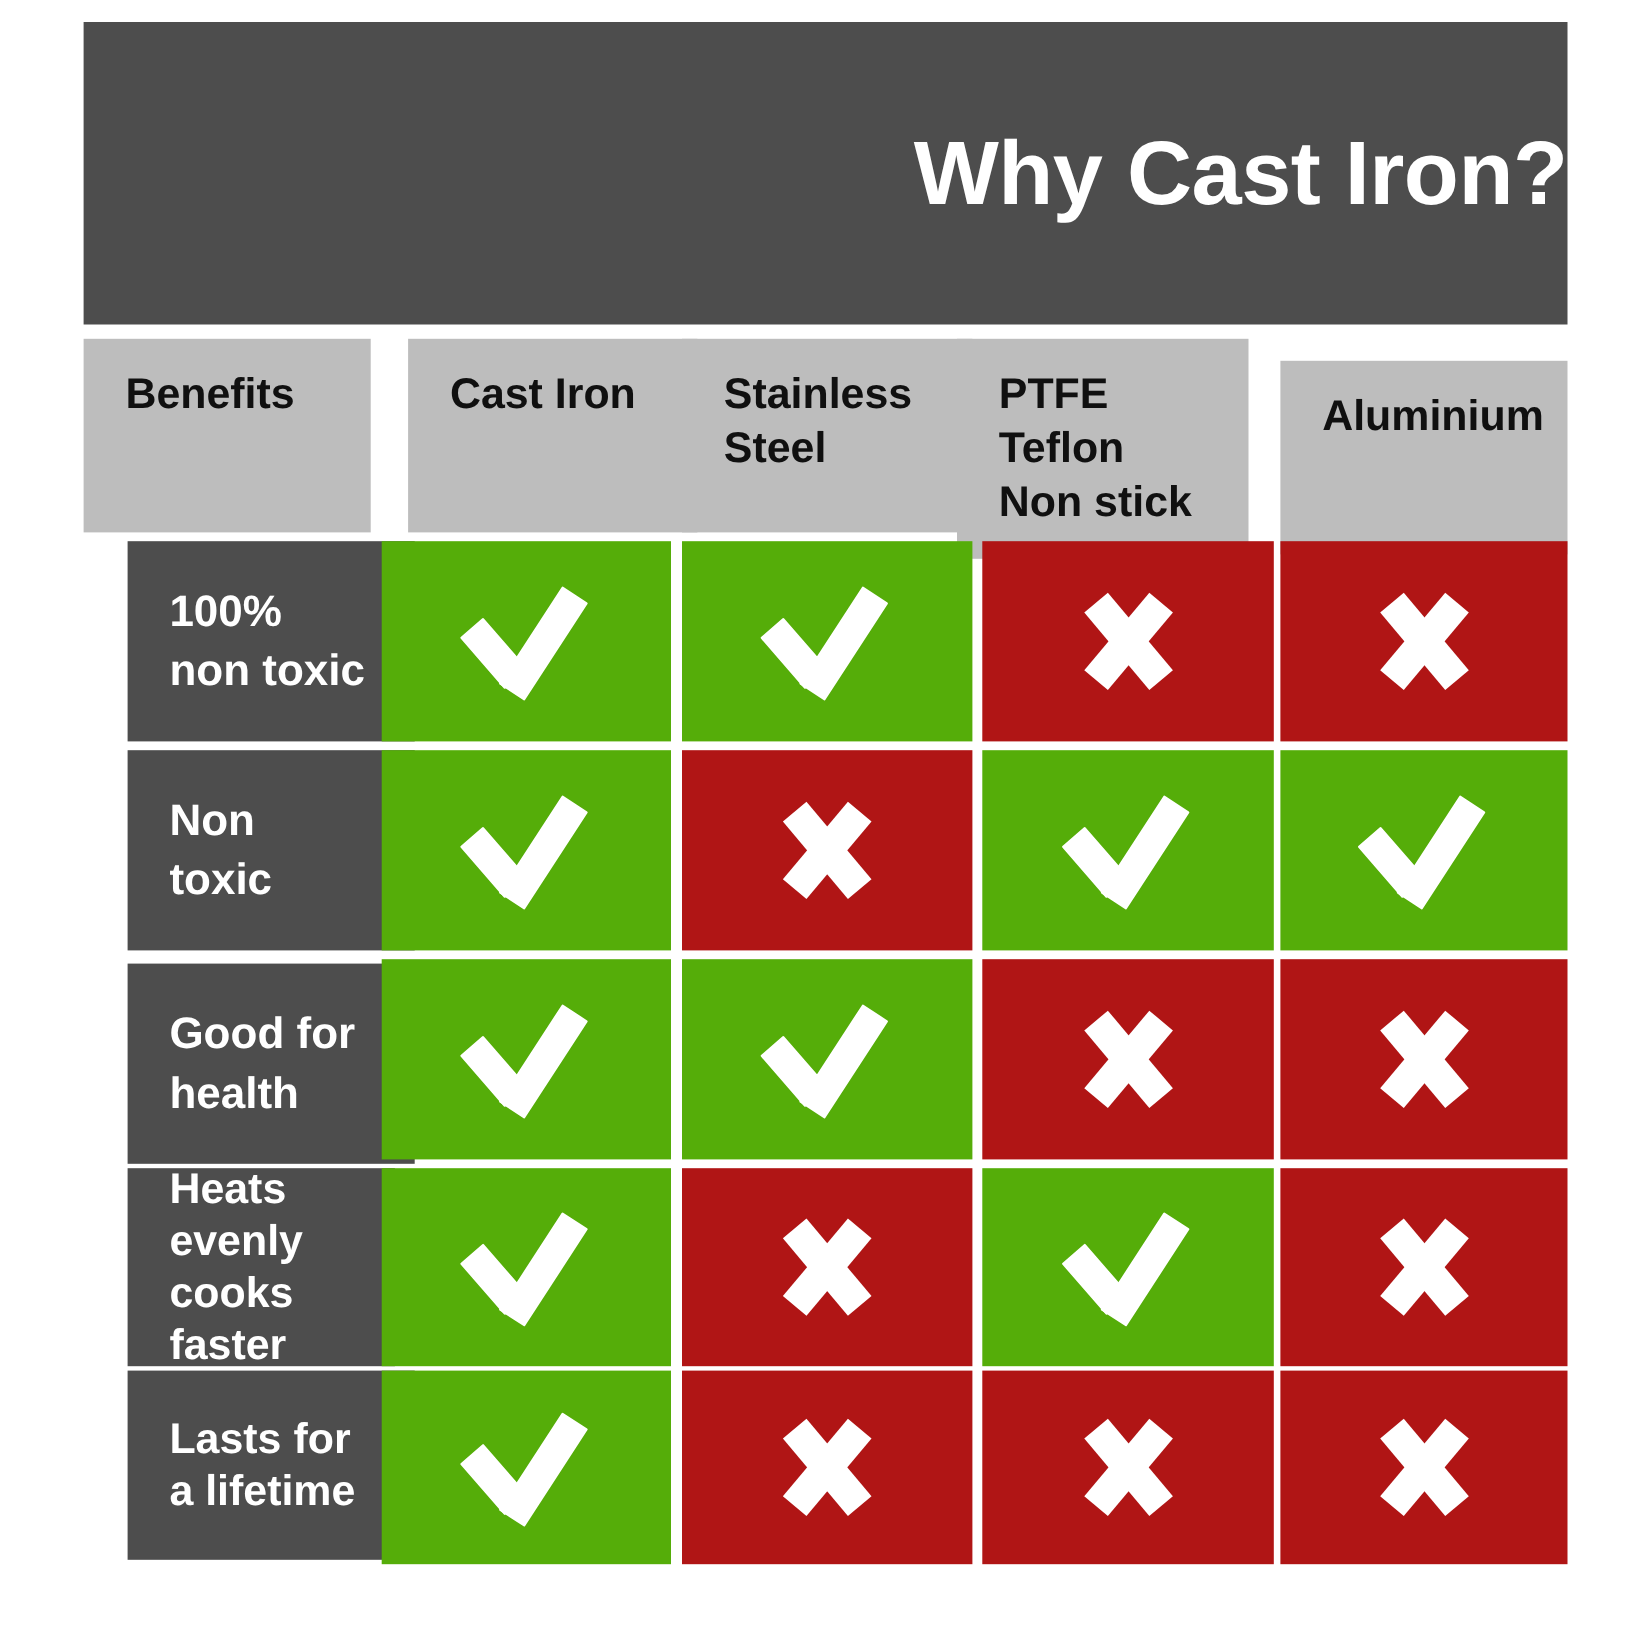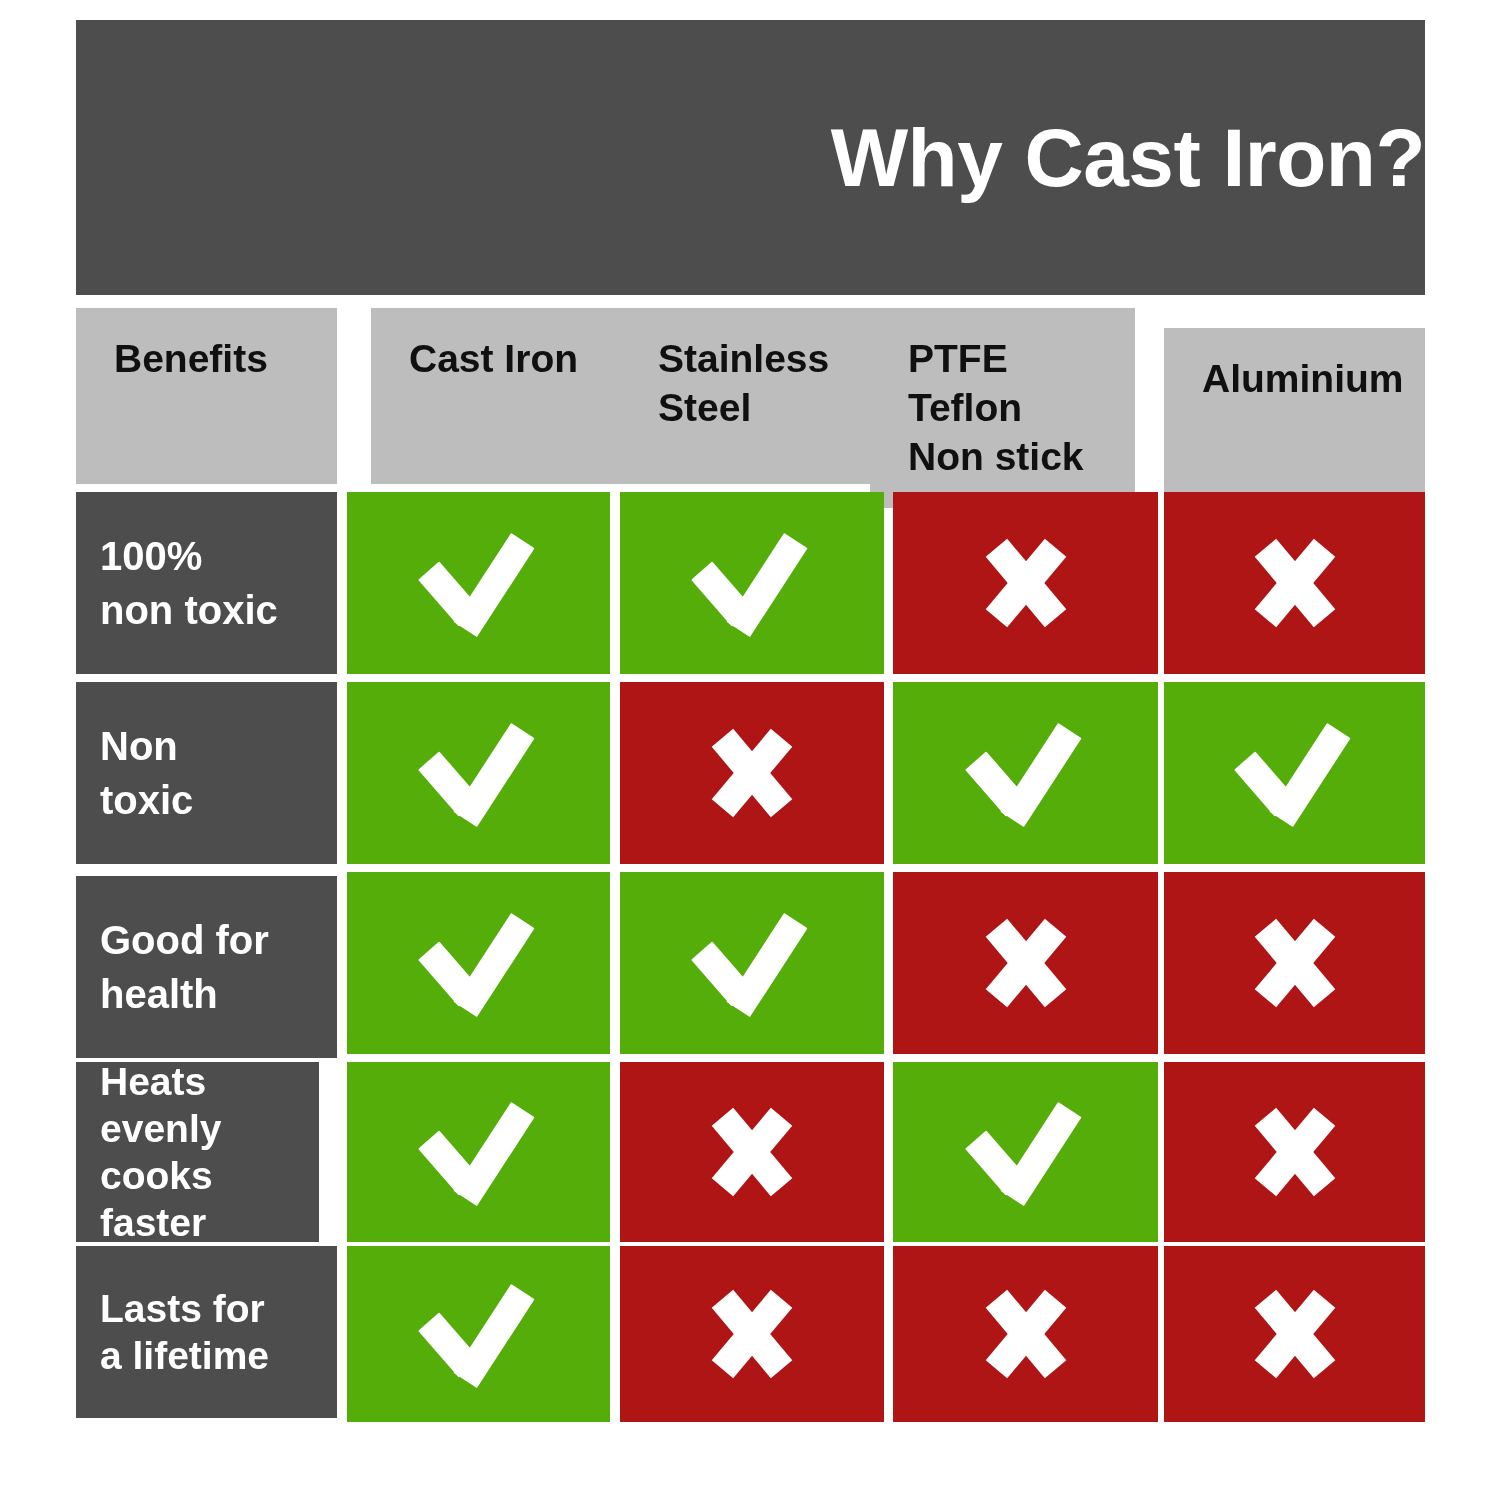--- a/index.html
+++ b/index.html
@@ -71,22 +71,23 @@
   }
 
   
   .row-label {
     background: #4d4d4d;
     color: #ffffff;
     font-size: 40px;
     line-height: 54px;
     display: flex;
     align-items: center;
-    padding-left: 24px;
+    padding-left: 38px;
     white-space: pre-line;
+    margin-left: 40px;
   }
   .row-label.tight {
     font-size: 39px;
     line-height: 47px;
   }
 
   
   .val {
     display: flex;
     align-items: center;

